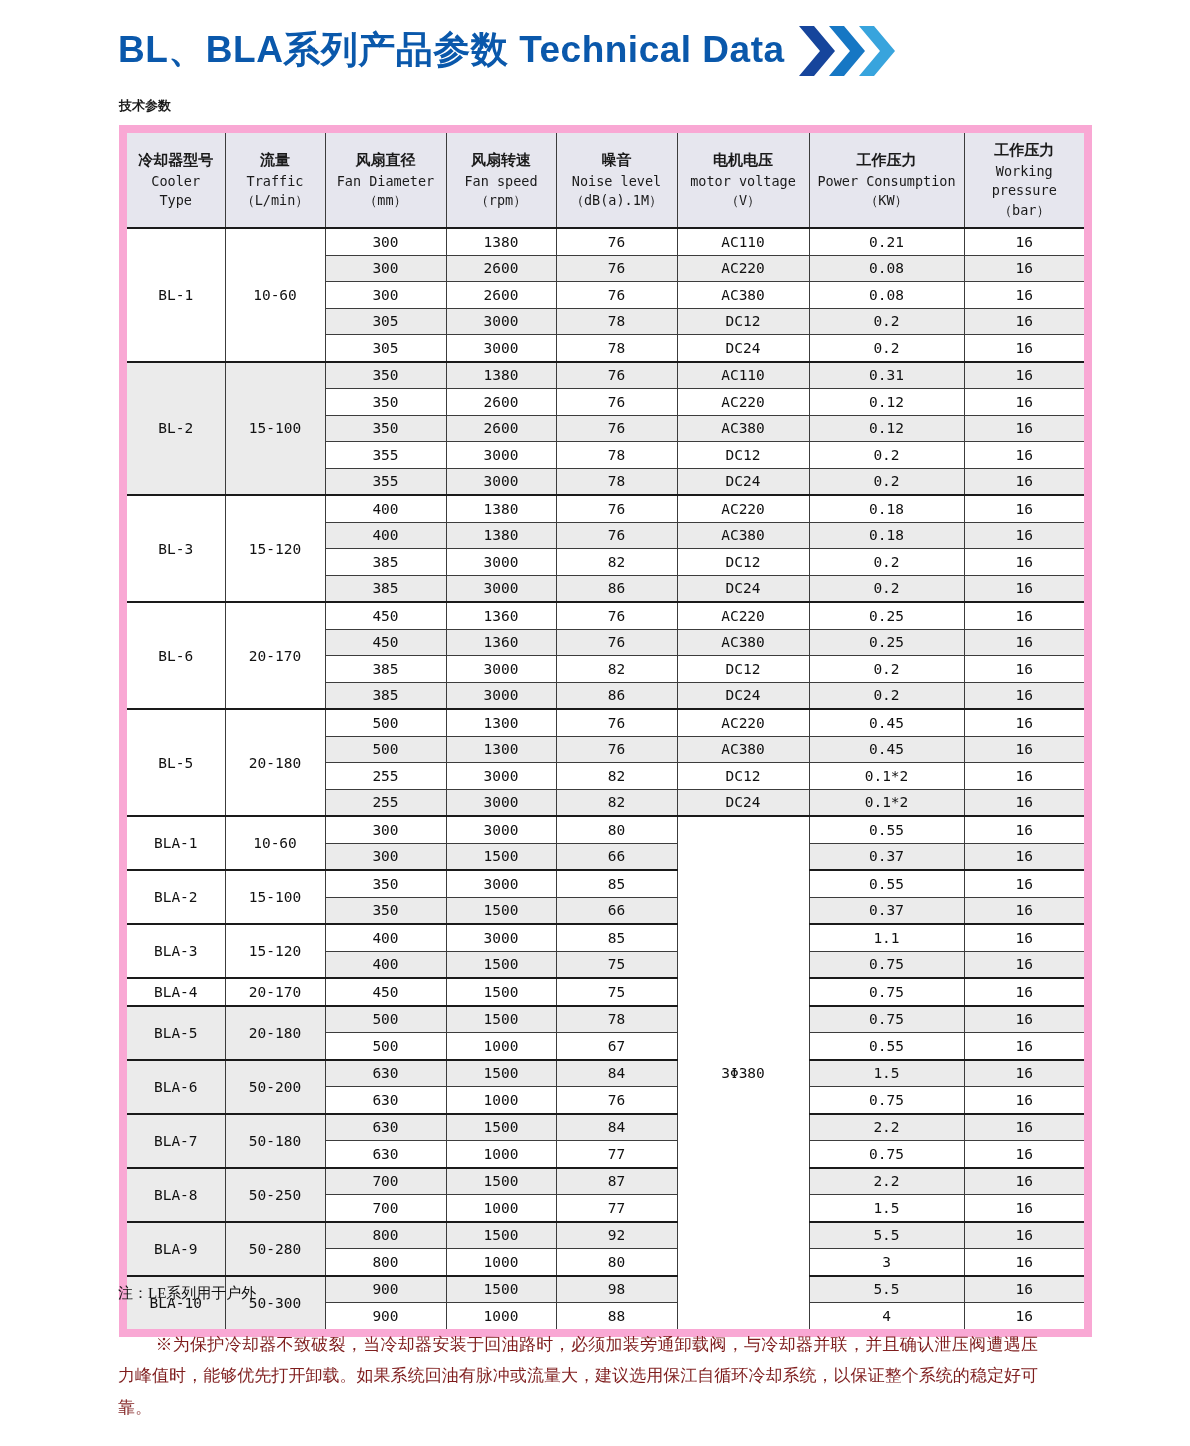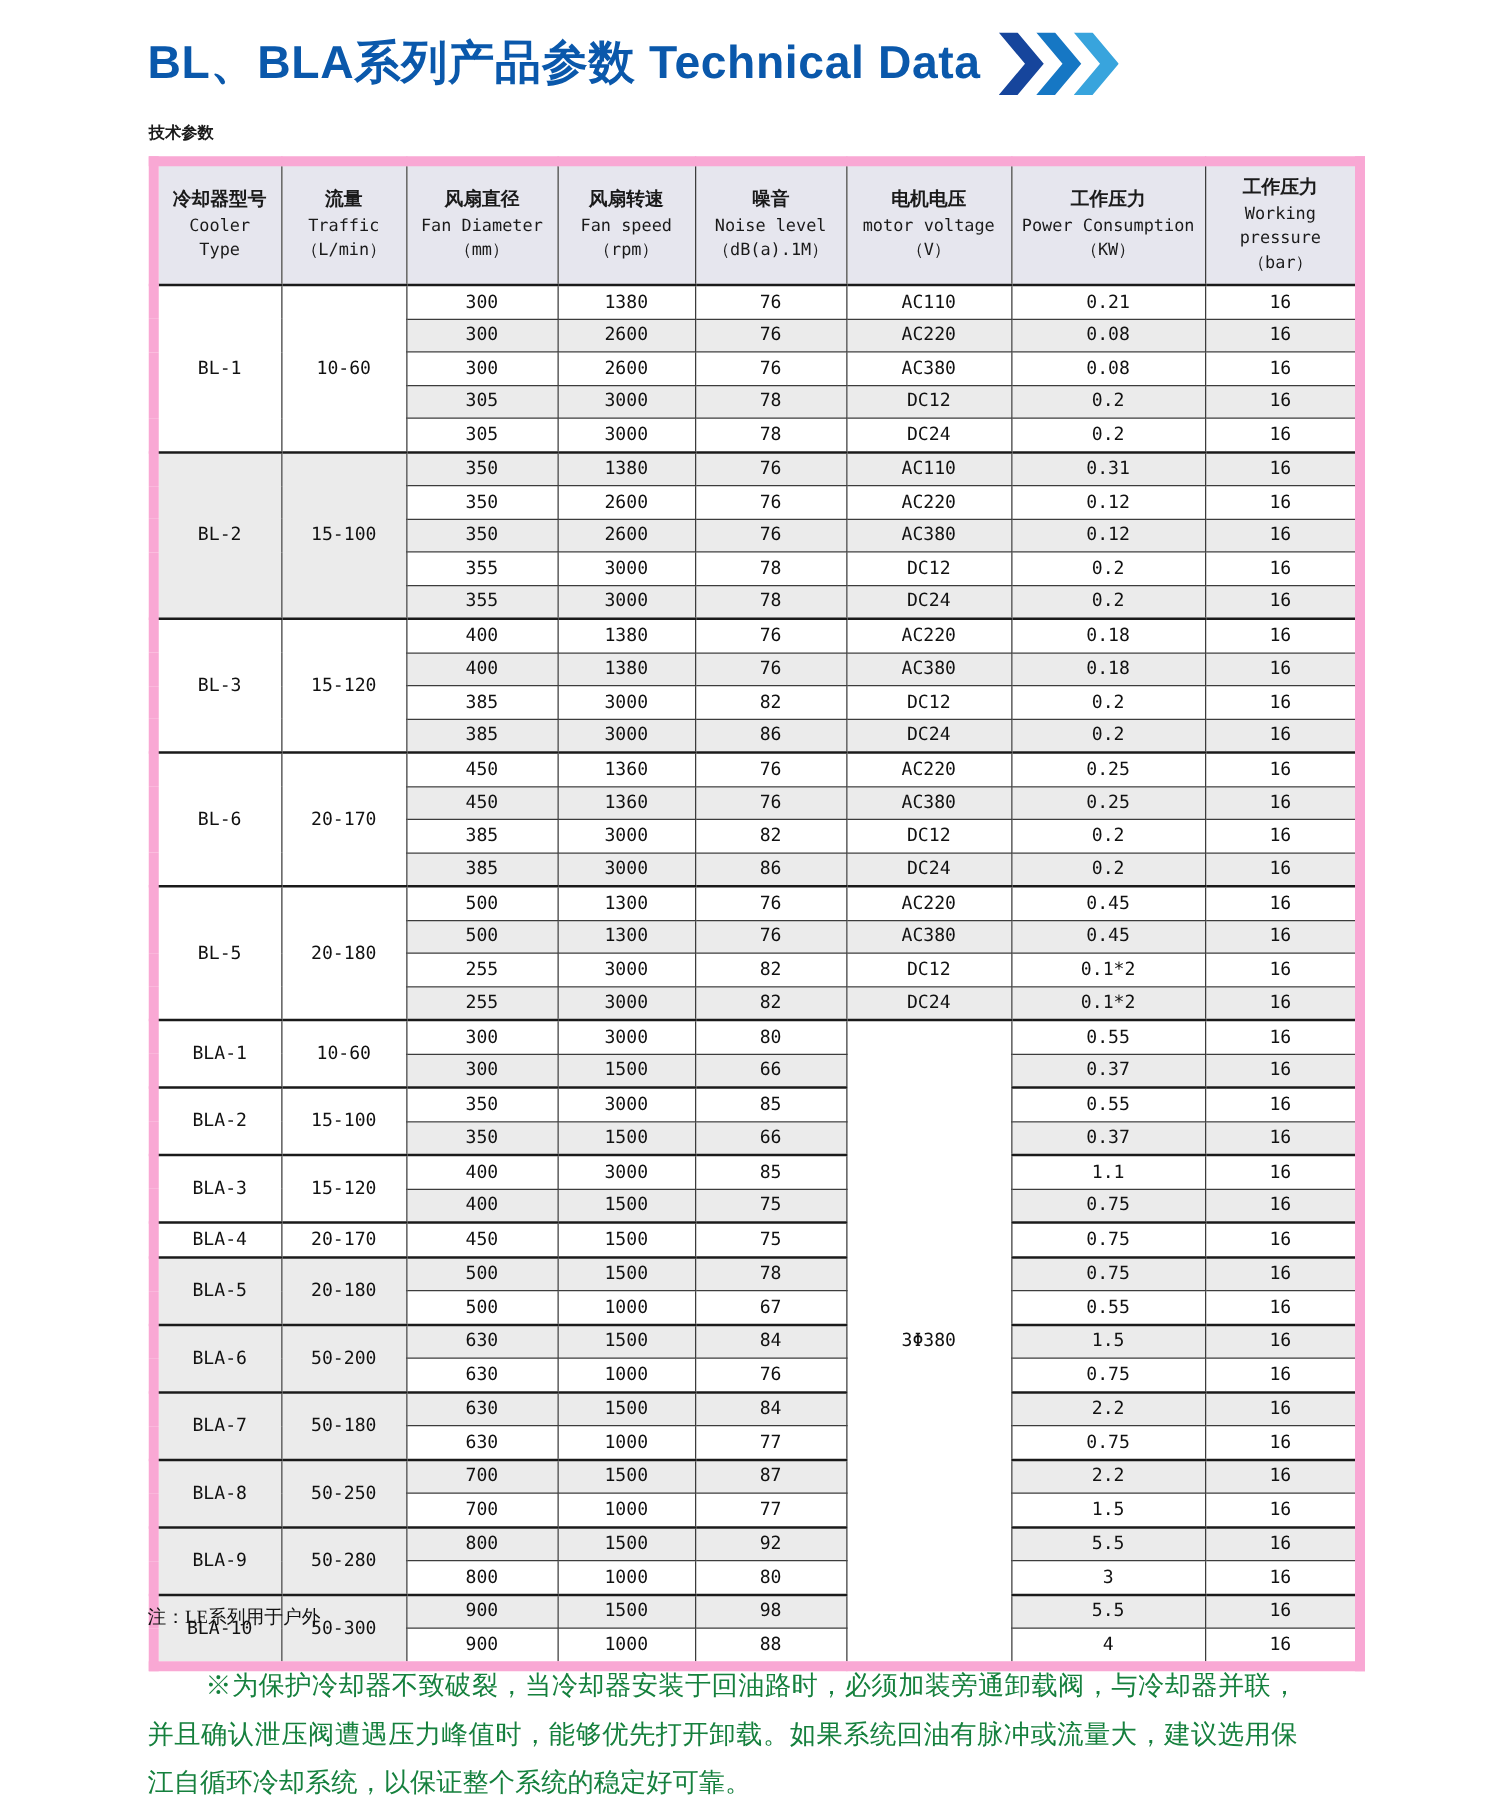--- a/index.html
+++ b/index.html
@@ -64,21 +64,21 @@
   .notes{
     position:absolute;left:118px;top:1284px;width:920px;
     font-family:"Liberation Serif",serif;
   }
   .note-title{
     margin:0 0 26px 0;
     font-size:15px;color:#111;
   }
   .note-body{
     margin:0;
-    font-size:21px;line-height:1.85;color:#15803d;
+    font-size:17px;line-height:1.85;color:#7f1d1d;
     text-indent:2.2em;
     text-align:justify;
   }
   .page-number{
     position:absolute;left:0;right:0;top:1396px;
     text-align:center;
     font-size:19px;color:#222;
     font-family:"Liberation Serif",serif;
     letter-spacing:1px;
   }

